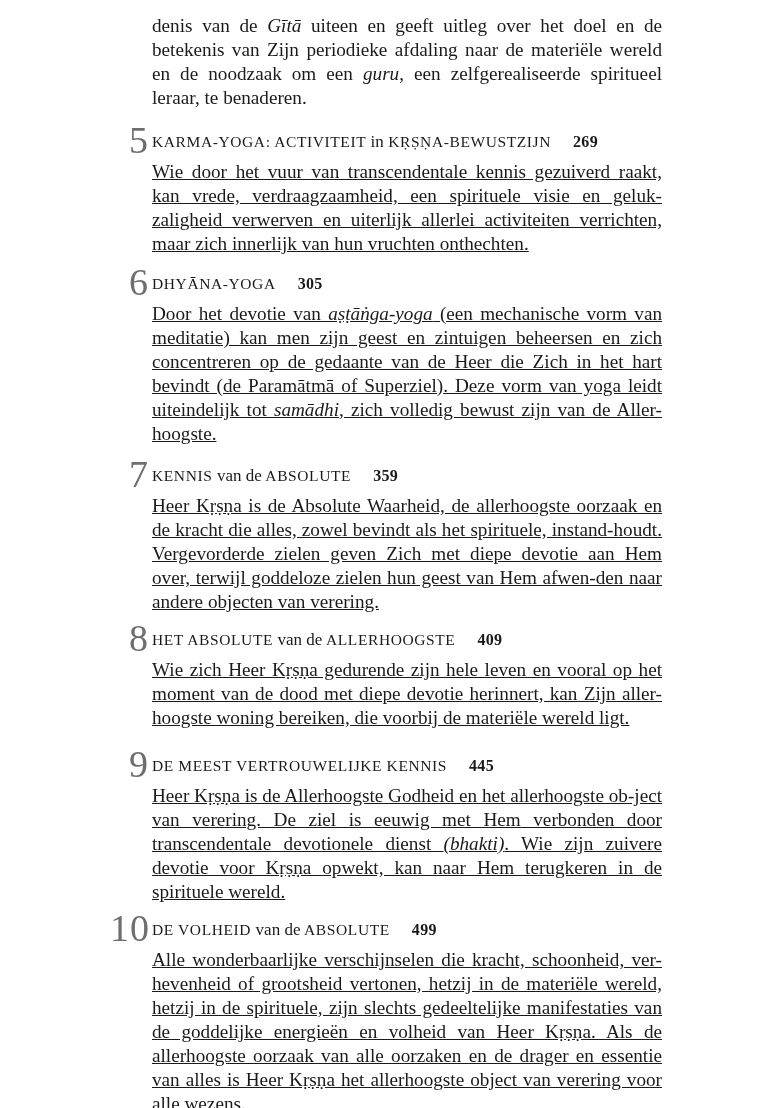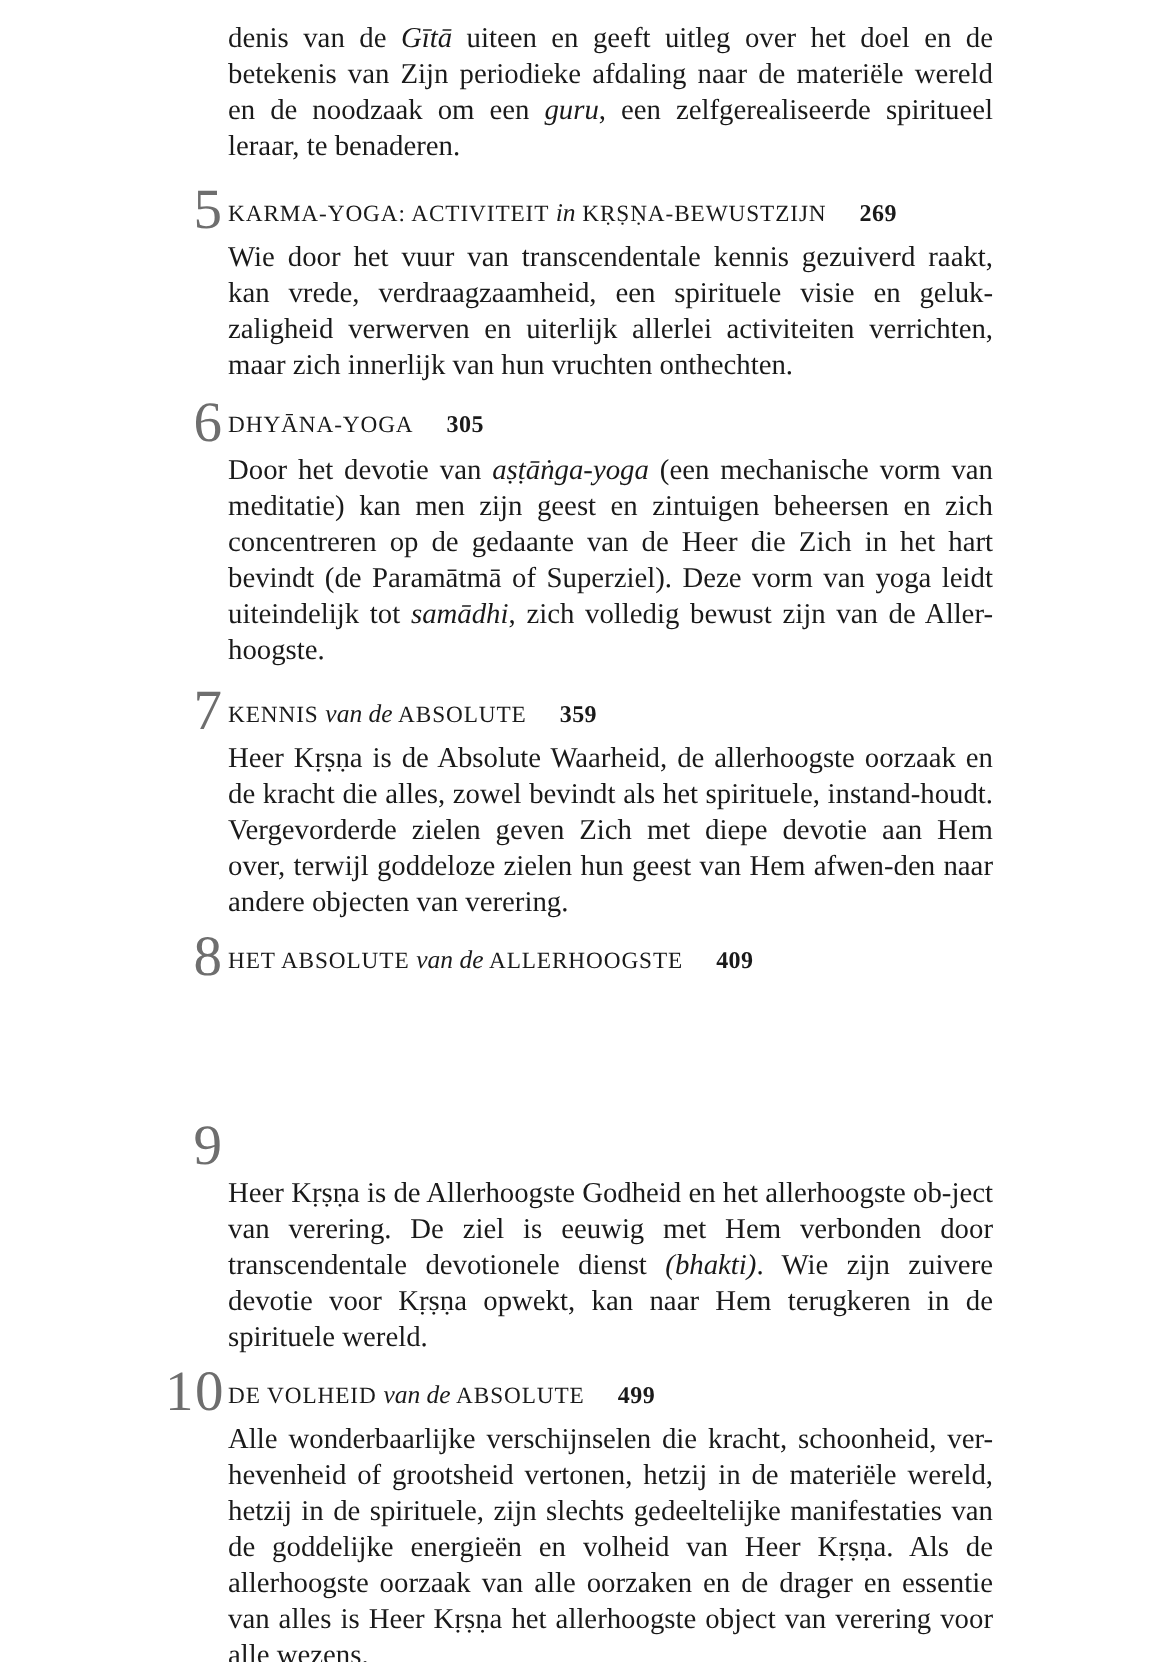--- a/index.html
+++ b/index.html
@@ -62,38 +62,38 @@
       position: absolute;
       left: 52px;
       top: 6px;
       font-size: 15.5px;
       letter-spacing: 0.6px;
       line-height: 20px;
       color: #1a1a1a;
       white-space: nowrap;
     }
     .ch-title .it {
-      font-style: italic;
       font-size: 17px;
       letter-spacing: 0;
       text-transform: none;
     }
     .ch-page {
       margin-left: 22px;
       font-size: 16px;
       letter-spacing: 0.3px;
       font-weight: bold;
     }
     .ch-body {
       margin: 0 0 0 52px;
       width: 510px;
       font-size: 19.2px;
       line-height: 24px;
       text-align: justify;
       text-align-last: left;
+      text-decoration: underline;
     }
     .ch-body i { font-style: italic; }
   </style>
 </head>
 <body>
 
 <div class="page">
 
   <p class="intro"><span>denis van de </span><i>Gītā</i><span> uiteen en geeft uitleg over het doel en de betekenis van Zijn periodieke afdaling naar de materiële wereld en de noodzaak om een </span><i>guru</i><span>, een zelfgerealiseerde spiritueel leraar, te benaderen.</span></p>
 
@@ -119,25 +119,27 @@
       <span class="ch-title"><span>KENNIS </span><span class="it">van de</span><span> ABSOLUTE</span><span class="ch-page">359</span></span>
     </div>
     <p class="ch-body"><span>Heer Kṛṣṇa is de Absolute Waarheid, de allerhoogste oorzaak en de kracht die alles, zowel bevindt als het spirituele, instand-houdt. Vergevorderde zielen geven Zich met diepe devotie aan Hem over, terwijl goddeloze zielen hun geest van Hem afwen-den naar andere objecten van verering.</span></p>
   </div>
 
   <div class="chapter" style="top:624px;">
     <div class="ch-head">
       <span class="ch-num">8</span>
       <span class="ch-title"><span>HET ABSOLUTE </span><span class="it">van de</span><span> ALLERHOOGSTE</span><span class="ch-page">409</span></span>
     </div>
+    <p class="ch-body"><span>Wie zich Heer Kṛṣṇa gedurende zijn hele leven en vooral op het moment van de dood met diepe devotie herinnert, kan Zijn aller-hoogste woning bereiken, die voorbij de materiële wereld ligt.</span></p>
   </div>
 
   <div class="chapter" style="top:750px;">
     <div class="ch-head">
       <span class="ch-num">9</span>
+      <span class="ch-title"><span>DE MEEST VERTROUWELIJKE KENNIS</span><span class="ch-page">445</span></span>
     </div>
     <p class="ch-body"><span>Heer Kṛṣṇa is de Allerhoogste Godheid en het allerhoogste ob-ject van verering. De ziel is eeuwig met Hem verbonden door transcendentale devotionele dienst </span><i>(bhakti)</i><span>. Wie zijn zuivere devotie voor Kṛṣṇa opwekt, kan naar Hem terugkeren in de spirituele wereld.</span></p>
   </div>
 
   <div class="chapter" style="top:914px;">
     <div class="ch-head">
       <span class="ch-num ten">10</span>
       <span class="ch-title"><span>DE VOLHEID </span><span class="it">van de</span><span> ABSOLUTE</span><span class="ch-page">499</span></span>
     </div>
     <p class="ch-body"><span>Alle wonderbaarlijke verschijnselen die kracht, schoonheid, ver-hevenheid of grootsheid vertonen, hetzij in de materiële wereld, hetzij in de spirituele, zijn slechts gedeeltelijke manifestaties van de goddelijke energieën en volheid van Heer Kṛṣṇa. Als de allerhoogste oorzaak van alle oorzaken en de drager en essentie van alles is Heer Kṛṣṇa het allerhoogste object van verering voor alle wezens.</span></p>

